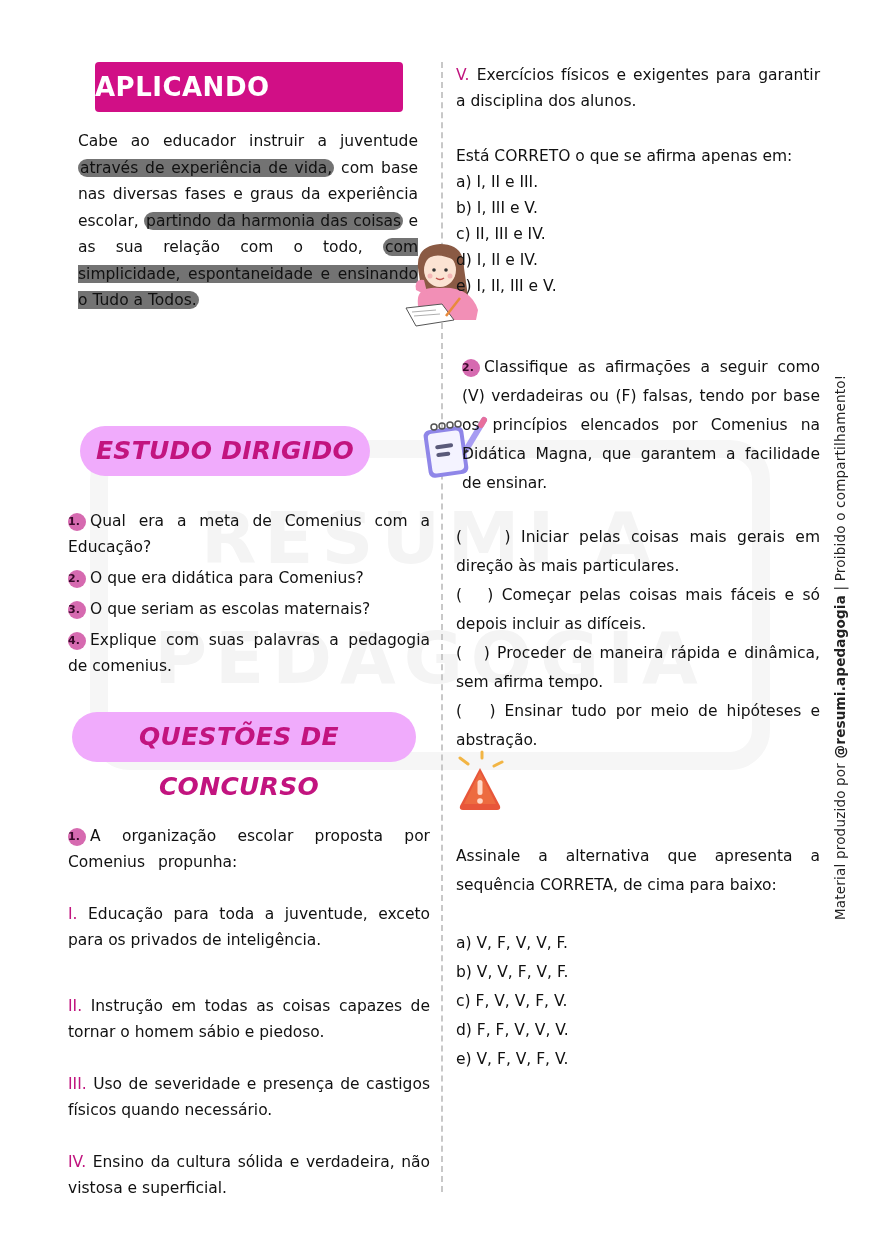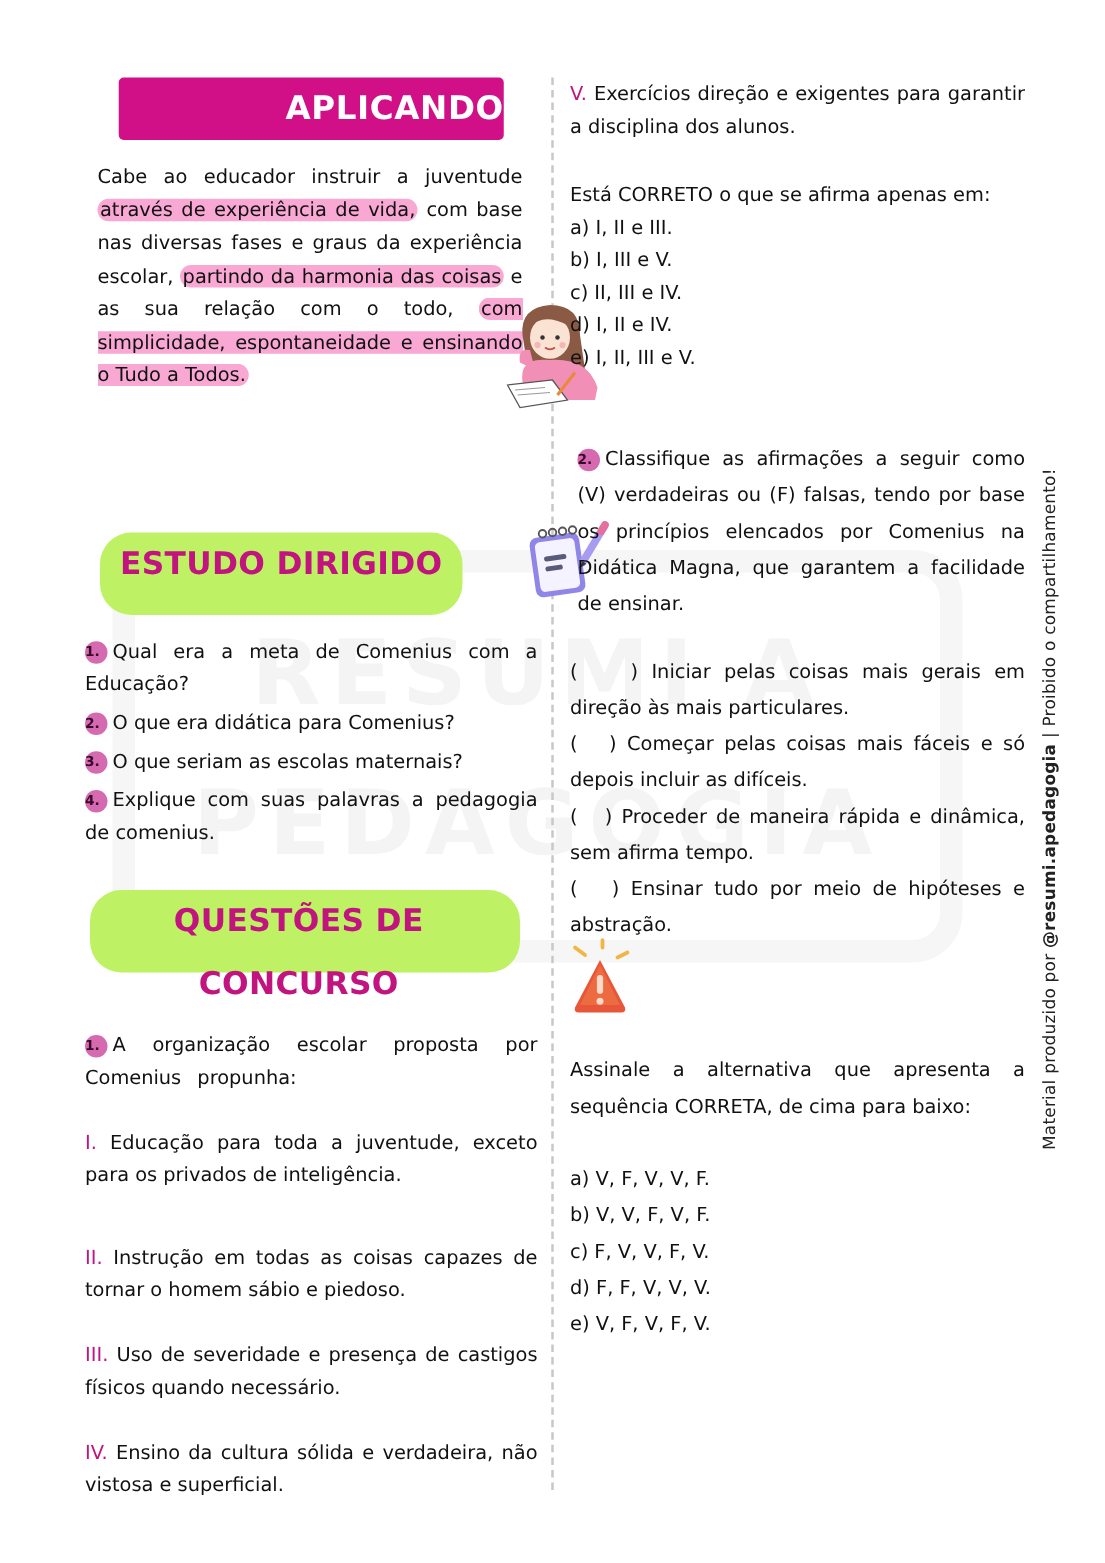--- a/index.html
+++ b/index.html
@@ -48,48 +48,49 @@
       position: absolute;
       left: 27px; top: 62px;
       width: 308px; height: 50px;
       background: #d10f86;
       border-radius: 4px;
       color: #ffffff;
       font-family: "DejaVu Sans", sans-serif;
       font-weight: bold;
       font-size: 26px;
       line-height: 50px;
-      text-align: right;
+      text-align: left;
       letter-spacing: 0.5px;
     }
     .hdr-pill {
       position: absolute;
-      height: 66px;
-      background: #bef264;
+      height: 50px;
+      background: #f0abfc;
       border-radius: 25px;
       color: #c2147f;
       font-family: "DejaVu Sans", sans-serif;
       font-weight: bold;
       font-size: 25px;
       line-height: 50px;
       text-align: center;
       letter-spacing: 0.3px;
+      font-style: italic;
     }
     .hdr-estudo { left: 12px; top: 426px; width: 290px; }
     .hdr-questoes { left: 4px; top: 712px; width: 344px; padding-right: 10px; }
 
     .intro-text {
       position: absolute;
       left: 10px; top: 128px;
       width: 340px;
       font-size: 15.5px;
       line-height: 26.5px;
     }
     .hl {
-      background: #f9a8d4;
+      background: #737373;
       border-radius: 10px;
       padding: 0 2px;
     }
 
     .num-badge {
       display: inline-block;
       width: 18px; height: 18px;
       border-radius: 50%;
       background: #d66ab0;
       color: #3a0a2a;
@@ -216,21 +217,21 @@
     </div>
     <div>
       <span class="roman">IV.</span> <span>Ensino da cultura sólida e verdadeira, não vistosa e superficial.</span>
     </div>
   </div>
 </div>
 
 <div class="col col-right">
 
   <div class="block just" style="left:0; top:62px; width:364px;">
-    <span class="roman">V.</span> <span>Exercícios direção e exigentes para garantir a disciplina dos alunos.</span>
+    <span class="roman">V.</span> <span>Exercícios físicos e exigentes para garantir a disciplina dos alunos.</span>
   </div>
 
   <div class="block" style="left:0; top:143px; width:364px;">
     <div>Está CORRETO o que se afirma apenas em:</div>
     <div>a) I, II e III.</div>
     <div>b) I, III e V.</div>
     <div>c) II, III e IV.</div>
     <div>d) I, II e IV.</div>
     <div>e) I, II, III e V.</div>
   </div>

